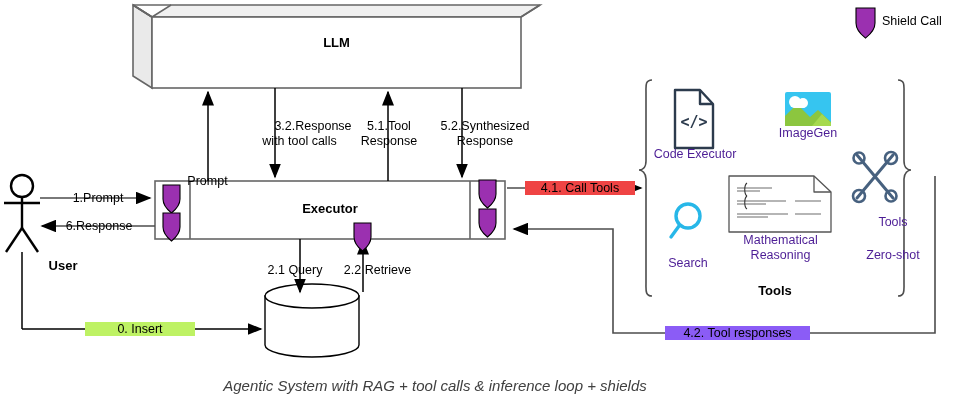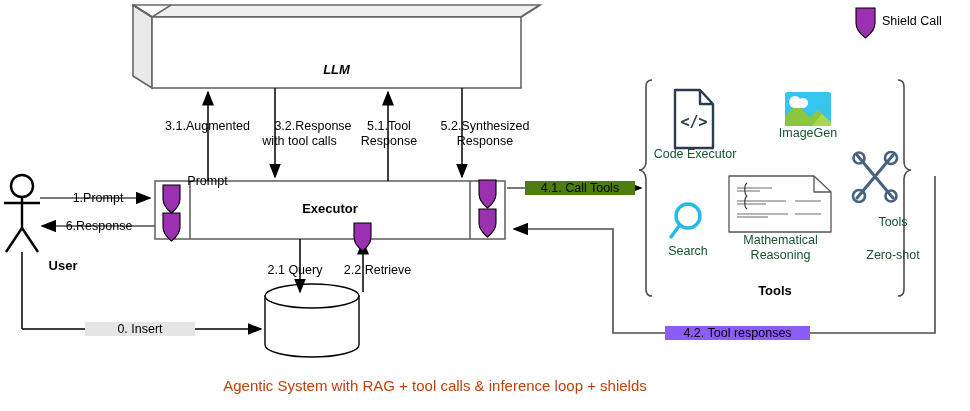--- a/index.html
+++ b/index.html
@@ -7,22 +7,22 @@
   body{
     width:970px;height:411px;position:relative;overflow:hidden;
     font-family:"Liberation Sans","DejaVu Sans",sans-serif;
     color:#000000;
   }
   #canvas{position:absolute;left:0;top:0;width:970px;height:411px;}
   .lbl{position:absolute;font-size:12.5px;line-height:14px;color:#000;white-space:nowrap;}
   .lbl.center{text-align:center;}
   .svg-layer{position:absolute;left:0;top:0;width:970px;height:411px;}
   .nodetext{position:absolute;font-size:13px;font-weight:bold;text-align:center;white-space:nowrap;}
-  .toolcap{position:absolute;font-size:12.5px;line-height:15px;text-align:center;color:#14532d;}
-  .caption{position:absolute;font-size:15px;text-align:center;white-space:nowrap;color:#c2410c;}
+  .toolcap{position:absolute;font-size:12.5px;line-height:15px;text-align:center;color:#4c1d95;}
+  .caption{position:absolute;font-size:15px;text-align:center;white-space:nowrap;color:#404040;font-style:italic;}
 </style>
 </head>
 <body>
 
 <div id="canvas">
 
   <svg class="svg-layer" viewBox="0 0 970 411">
     <defs>
       <marker id="arrBlack" markerWidth="10" markerHeight="8" refX="9" refY="4" orient="auto">
         <path d="M0,0 L10,4 L0,8 z" fill="#000"></path>
@@ -170,58 +170,57 @@
     </g>
     <g>
       <path d="M354,223 L371,223 L371,237 C371,244 365,249 362.5,251 C360,249 354,244 354,237 Z" fill="#9b30b0" stroke="#000" stroke-width="1.1"></path>
     </g>
 
     <g>
       <path d="M856,8 L875,8 L875,23 C875,31 868,36 865.5,38 C863,36 856,31 856,23 Z" fill="#9b30b0" stroke="#000" stroke-width="1.1"></path>
     </g>
   </svg>
 
-  <div class="nodetext" style="left:0;top:62px;width:673px;font-style:italic;">LLM</div>
+  <div class="nodetext" style="left:0;top:35px;width:673px;">LLM</div>
 
   <div class="nodetext" style="left:190px;top:201px;width:280px;">Executor</div>
 
 
   <div class="nodetext" style="left:0;top:258px;width:44px;margin-left:41px;">User</div>
 
   <div class="nodetext" style="left:700px;top:283px;width:150px;">Tools</div>
 
   <div class="lbl center" style="left:48px;top:191px;width:100px;">1.Prompt</div>
   <div class="lbl center" style="left:45px;top:219px;width:108px;">6.Response</div>
 
-  <div class="lbl center" style="left:140px;top:119px;width:135px;">3.1.Augmented</div>
   <div class="lbl center" style="left:140px;top:134px;width:135px;margin-top:40px;">Prompt</div>
 
   <div class="lbl center" style="left:232px;top:119px;width:162px;">3.2.Response</div>
   <div class="lbl center" style="left:232px;top:134px;width:135px;">with tool calls</div>
 
   <div class="lbl center" style="left:330px;top:119px;width:118px;">5.1.Tool</div>
   <div class="lbl center" style="left:330px;top:134px;width:118px;">Response</div>
 
   <div class="lbl center" style="left:415px;top:119px;width:140px;">5.2.Synthesized</div>
   <div class="lbl center" style="left:415px;top:134px;width:140px;">Response</div>
 
   <div class="lbl center" style="left:245px;top:263px;width:100px;">2.1 Query</div>
   <div class="lbl center" style="left:325px;top:263px;width:105px;">2.2 Retrieve</div>
 
-  <div class="lbl center" style="left:85px;top:322px;width:110px;background:#e5e5e5;">0. Insert</div>
-
-  <div class="lbl center" style="left:525px;top:181px;width:110px;background:#4d7c0f;">4.1. Call Tools</div>
+  <div class="lbl center" style="left:85px;top:322px;width:110px;background:#bef264;">0. Insert</div>
+
+  <div class="lbl center" style="left:525px;top:181px;width:110px;background:#ef4444;">4.1. Call Tools</div>
 
   <div class="lbl center" style="left:665px;top:326px;width:145px;background:#8b5cf6;">4.2. Tool responses</div>
 
   <div class="toolcap" style="left:645px;top:147px;width:100px;">Code Executor</div>
 
   <div class="toolcap" style="left:763px;top:126px;width:90px;">ImageGen</div>
 
-  <div class="toolcap" style="left:648px;top:244px;width:80px;">Search</div>
+  <div class="toolcap" style="left:648px;top:256px;width:80px;">Search</div>
 
   <div class="toolcap" style="left:723px;top:233px;width:115px;">Mathematical</div>
   <div class="toolcap" style="left:723px;top:248px;width:115px;">Reasoning</div>
 
   <div class="toolcap" style="left:838px;top:200px;width:110px;margin-top:48px;">Zero-shot</div>
   <div class="toolcap" style="left:838px;top:215px;width:110px;">Tools</div>
 
   <div class="lbl" style="left:882px;top:14px;">Shield Call</div>
 
   <div class="caption" style="left:0;top:377px;width:870px;">Agentic System with RAG + tool calls &amp; inference loop + shields</div>

